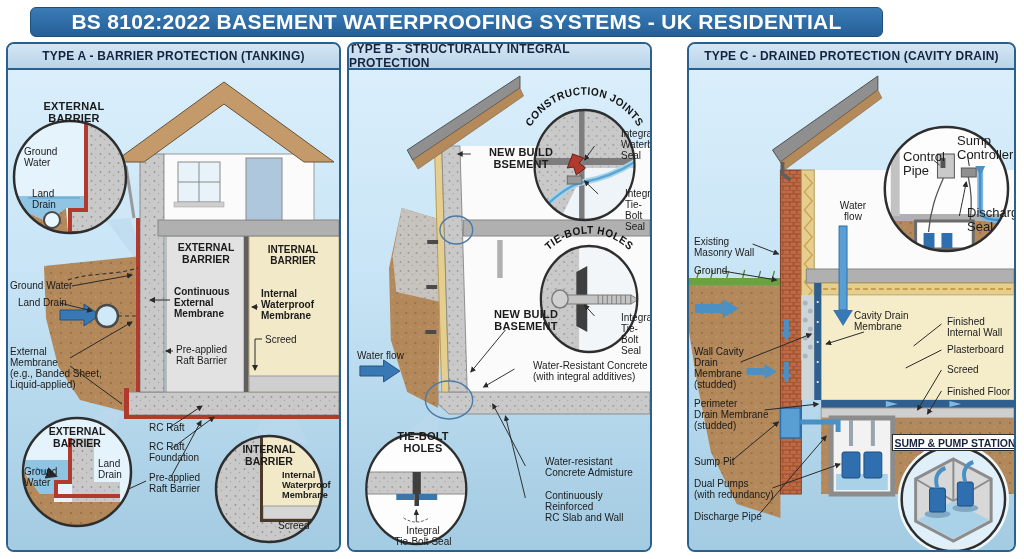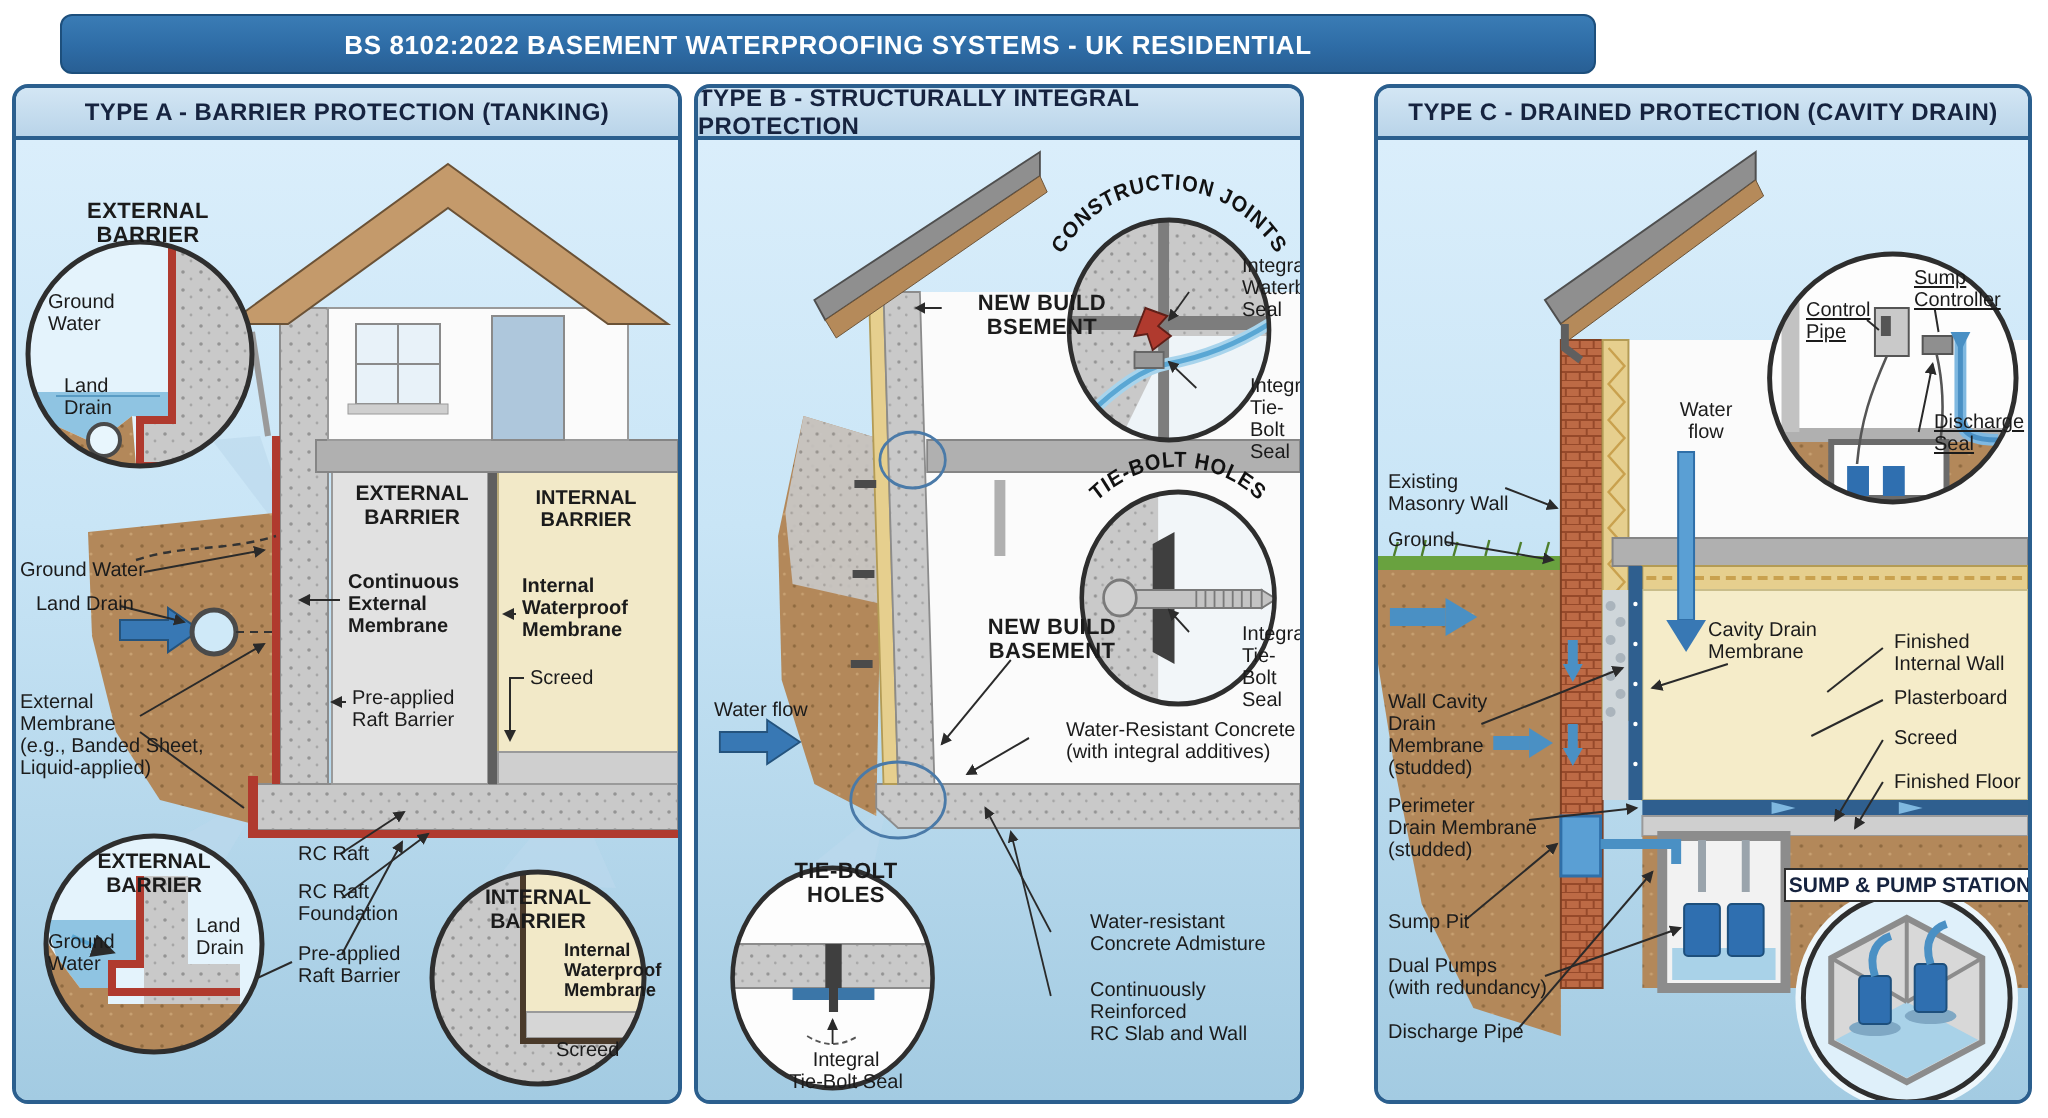--- a/index.html
+++ b/index.html
@@ -1,41 +1,41 @@
 <!DOCTYPE html>
 <html><head>
 <meta charset="utf-8">
 <title>BS 8102:2022 Basement Waterproofing Systems</title>
 <style>
   html,body{margin:0;padding:0;background:#fff;}
   #page{position:relative;width:1024px;height:559px;background:#fff;overflow:hidden;
         font-family:"Liberation Sans",sans-serif;}
-  #banner{position:absolute;left:30px;top:7px;width:768px;height:30px;border-radius:6px;
+  #banner{position:absolute;left:30px;top:7px;width:853px;height:30px;border-radius:6px;
           background:linear-gradient(180deg,#3a7cb5 0%,#2e6ca6 55%,#285f94 100%);
-          border:1px solid #1d4f7c;color:#fff;font-weight:bold;font-size:13px;letter-spacing:.3px;
+          border:1px solid #1d4f7c;color:#fff;font-weight:bold;font-size:21px;letter-spacing:.3px;
           display:flex;align-items:center;justify-content:center;box-sizing:border-box;}
   .panel{position:absolute;top:42px;height:510px;border:2px solid #2b5f8e;border-radius:8px;
          box-sizing:border-box;overflow:hidden;background:#cfe7f6;}
   .phead{height:24px;background:linear-gradient(180deg,#d3e6f4,#b9d4e9);border-bottom:2px solid #2b5f8e;
          display:flex;align-items:center;justify-content:center;font-weight:bold;font-size:12px;
          color:#16233f;letter-spacing:.2px;}
   .pbody{position:absolute;left:0;right:0;top:26px;bottom:0;
          background:linear-gradient(180deg,#daeefb 0%,#c9e5f6 40%,#a3cbe2 100%);}
   .pbody>svg{position:absolute;inset:0;width:100%;height:100%;}
   .lbl{position:absolute;font-size:10px;line-height:1.1;color:#1b1b1b;white-space:pre-line;}
   .b{font-weight:bold;}
   .ctr{text-align:center;}
   .big{font-weight:bold;font-size:11px;letter-spacing:.2px;}
   .t10{font-weight:bold;font-size:10.5px;}
   .s9{font-size:9.2px;}
-  .sm{font-size:10px;text-decoration:underline;}
+  .sm{font-size:13px;}
   .arc{font-family:"Liberation Sans",sans-serif;font-weight:bold;font-size:11px;fill:#111;letter-spacing:.5px;}
   #sps-box{position:absolute;left:203px;top:364px;width:126px;height:17px;background:#fff;
            border:1.5px solid #2e2e2e;box-sizing:border-box;display:flex;align-items:center;
-           justify-content:center;font-weight:bold;font-size:10.5px;color:#16233f;}
+           justify-content:center;font-weight:bold;font-size:10.5px;color:#16233f;text-decoration:underline;}
 </style>
 </head>
 <body>
 
 <div id="page">
 
   <div id="banner">BS 8102:2022 BASEMENT WATERPROOFING SYSTEMS - UK RESIDENTIAL</div>
 
   <div class="panel" style="left:6px;width:335px">
     <div class="phead">TYPE A - BARRIER PROTECTION (TANKING)</div>

